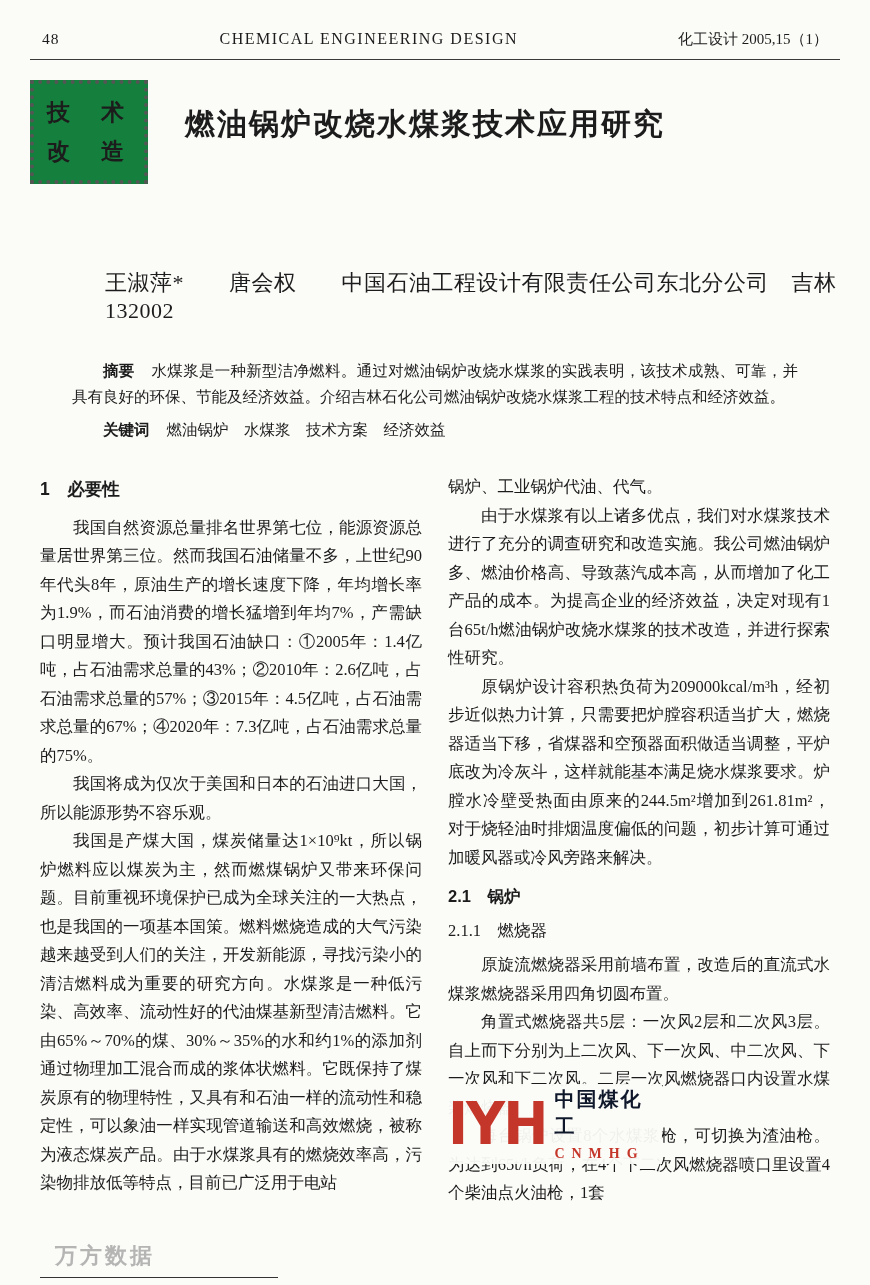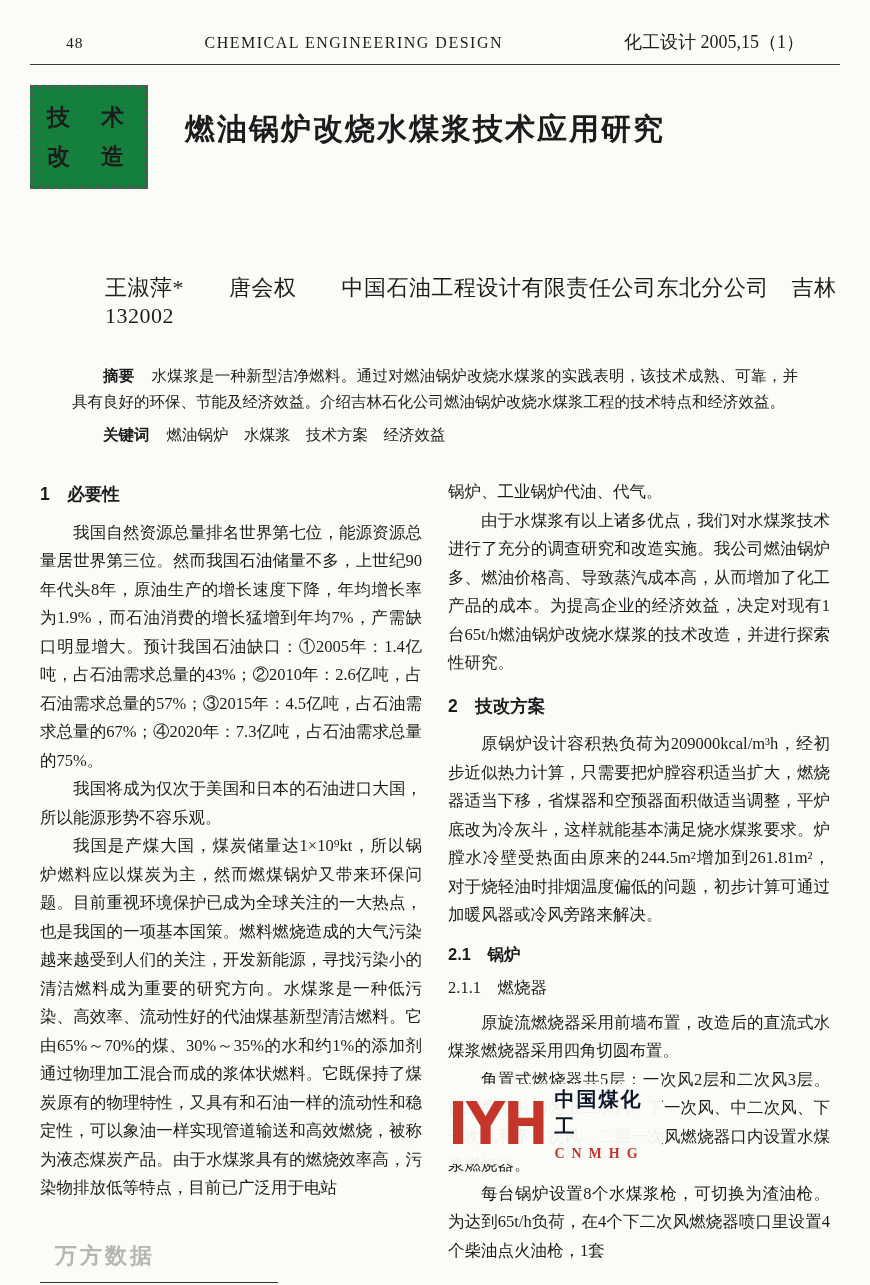--- a/index.html
+++ b/index.html
@@ -4,24 +4,24 @@
 <style>
   * { margin:0; padding:0; box-sizing:border-box; }
   html,body { background:#e8e8e8; }
   .page {
     position:relative; width:870px; height:1285px; margin:0 auto;
     background:#fbfbf8; color:#1c1c1c; overflow:hidden;
     font-family:"Liberation Serif","DejaVu Serif",serif;
   }
   
   .header { display:flex; justify-content:space-between; align-items:baseline;
-            padding:30px 66px 10px; font-size:15px; }
+            padding:30px 42px 10px; font-size:15px; }
   .page-num { font-size:15.5px; letter-spacing:1px; }
   .journal-en { font-size:16px; letter-spacing:1.5px; }
-  .issue-cn { font-size:18px; }
+  .issue-cn { font-size:15px; }
   .header-rule { border:0; border-top:1.3px solid #3a3a3a; margin:0 30px; }
 
   
   .title-block { position:relative; height:140px; margin-top:20px; }
   .badge { position:absolute; left:30px; top:0; width:118px; height:104px;
            border:4px dotted #555; display:flex; flex-direction:column;
            justify-content:center; gap:8px; padding-left:13px; background:#15803d; }
   .badge-line { font-size:23px; font-weight:bold; letter-spacing:4px;
                 font-family:"Liberation Sans","DejaVu Sans",sans-serif; }
   .title { position:absolute; left:185px; top:24px; font-size:30px; font-weight:bold;
@@ -101,21 +101,20 @@
   <div class="columns">
     <div class="col">
       <h2 class="sec-h first">1　必要性</h2>
       <p class="para">我国自然资源总量排名世界第七位，能源资源总量居世界第三位。然而我国石油储量不多，上世纪90年代头8年，原油生产的增长速度下降，年均增长率为1.9%，而石油消费的增长猛增到年均7%，产需缺口明显增大。预计我国石油缺口：①2005年：1.4亿吨，占石油需求总量的43%；②2010年：2.6亿吨，占石油需求总量的57%；③2015年：4.5亿吨，占石油需求总量的67%；④2020年：7.3亿吨，占石油需求总量的75%。</p>
       <p class="para">我国将成为仅次于美国和日本的石油进口大国，所以能源形势不容乐观。</p>
       <p class="para">我国是产煤大国，煤炭储量达1×10⁹kt，所以锅炉燃料应以煤炭为主，然而燃煤锅炉又带来环保问题。目前重视环境保护已成为全球关注的一大热点，也是我国的一项基本国策。燃料燃烧造成的大气污染越来越受到人们的关注，开发新能源，寻找污染小的清洁燃料成为重要的研究方向。水煤浆是一种低污染、高效率、流动性好的代油煤基新型清洁燃料。它由65%～70%的煤、30%～35%的水和约1%的添加剂通过物理加工混合而成的浆体状燃料。它既保持了煤炭原有的物理特性，又具有和石油一样的流动性和稳定性，可以象油一样实现管道输送和高效燃烧，被称为液态煤炭产品。由于水煤浆具有的燃烧效率高，污染物排放低等特点，目前已广泛用于电站</p>
     </div>
     <div class="col">
       <p class="para noindent">锅炉、工业锅炉代油、代气。</p>
       <p class="para">由于水煤浆有以上诸多优点，我们对水煤浆技术进行了充分的调查研究和改造实施。我公司燃油锅炉多、燃油价格高、导致蒸汽成本高，从而增加了化工产品的成本。为提高企业的经济效益，决定对现有1台65t/h燃油锅炉改烧水煤浆的技术改造，并进行探索性研究。</p>
-      <h2 class="sec-h">2　技改方案</h2>
       <p class="para">原锅炉设计容积热负荷为209000kcal/m³h，经初步近似热力计算，只需要把炉膛容积适当扩大，燃烧器适当下移，省煤器和空预器面积做适当调整，平炉底改为冷灰斗，这样就能基本满足烧水煤浆要求。炉膛水冷壁受热面由原来的244.5m²增加到261.81m²，对于烧轻油时排烟温度偏低的问题，初步计算可通过加暖风器或冷风旁路来解决。</p>
       <h3 class="sec-h sub">2.1　锅炉</h3>
       <h4 class="sec-h sub3">2.1.1　燃烧器</h4>
       <p class="para">原旋流燃烧器采用前墙布置，改造后的直流式水煤浆燃烧器采用四角切圆布置。</p>
       <p class="para">角置式燃烧器共5层：一次风2层和二次风3层。自上而下分别为上二次风、下一次风、中二次风、下一次风和下二次风。二层一次风燃烧器口内设置水煤浆燃烧器。</p>
       <p class="para">每台锅炉设置8个水煤浆枪，可切换为渣油枪。为达到65t/h负荷，在4个下二次风燃烧器喷口里设置4个柴油点火油枪，1套</p>
     </div>
   </div>
 
   <div class="cnmhg">

